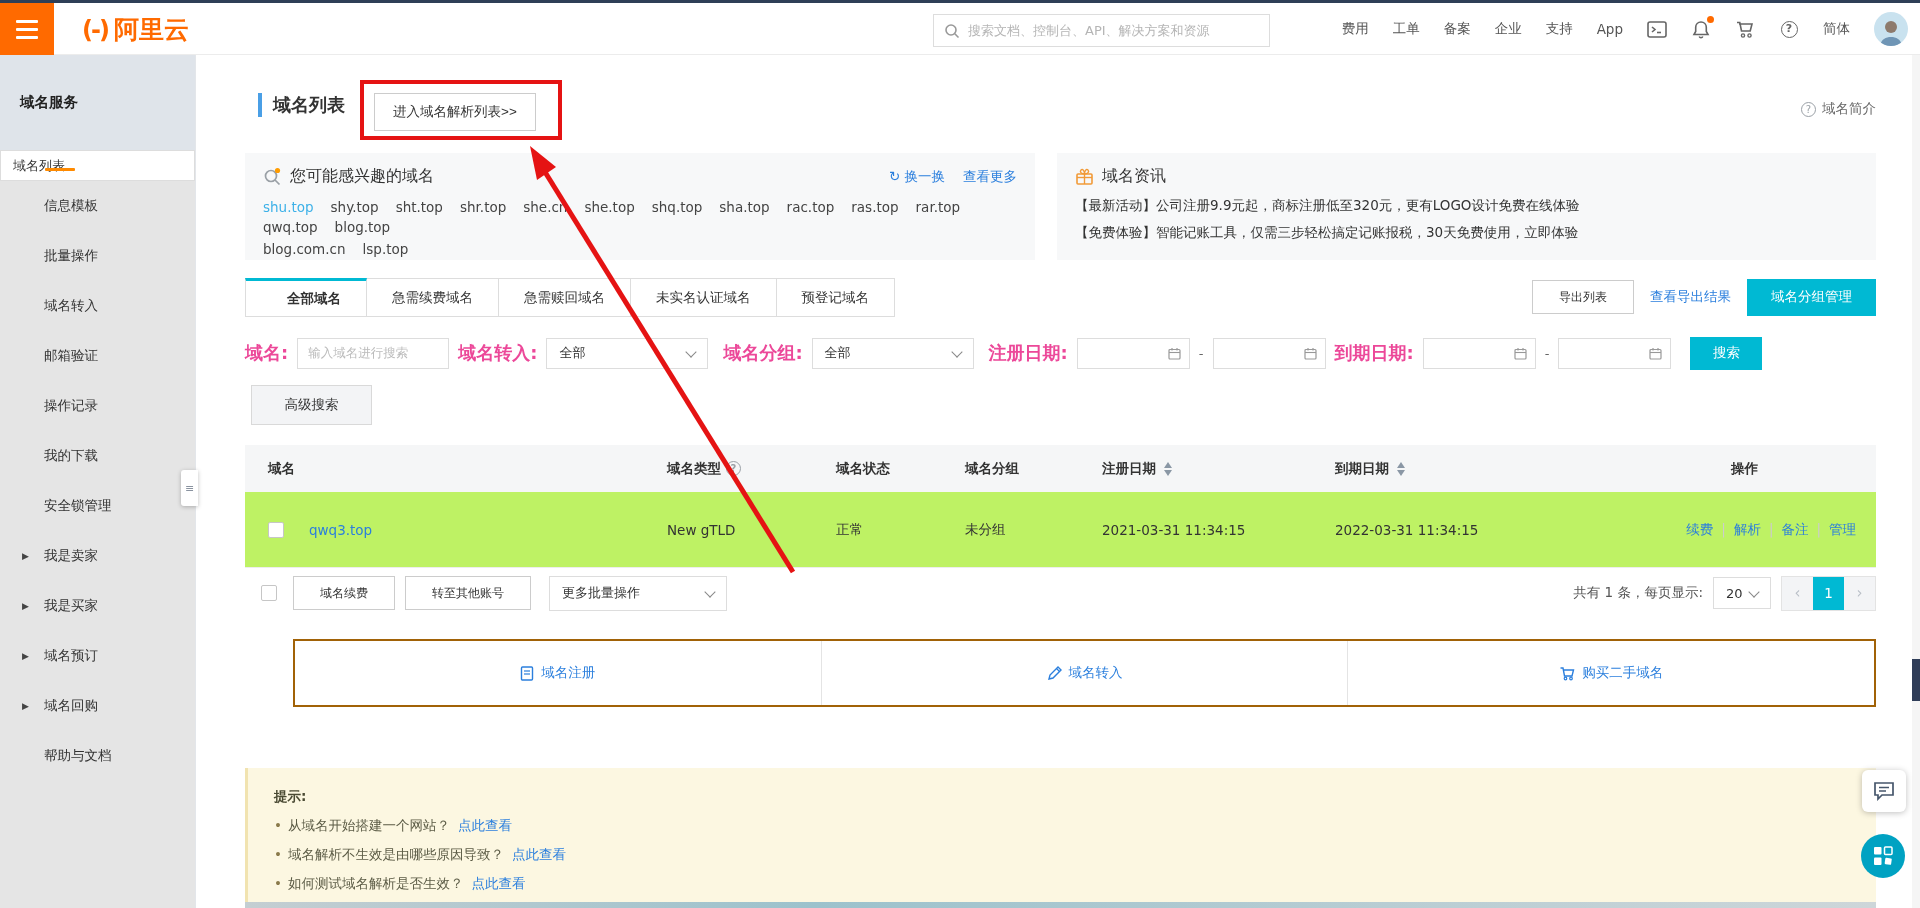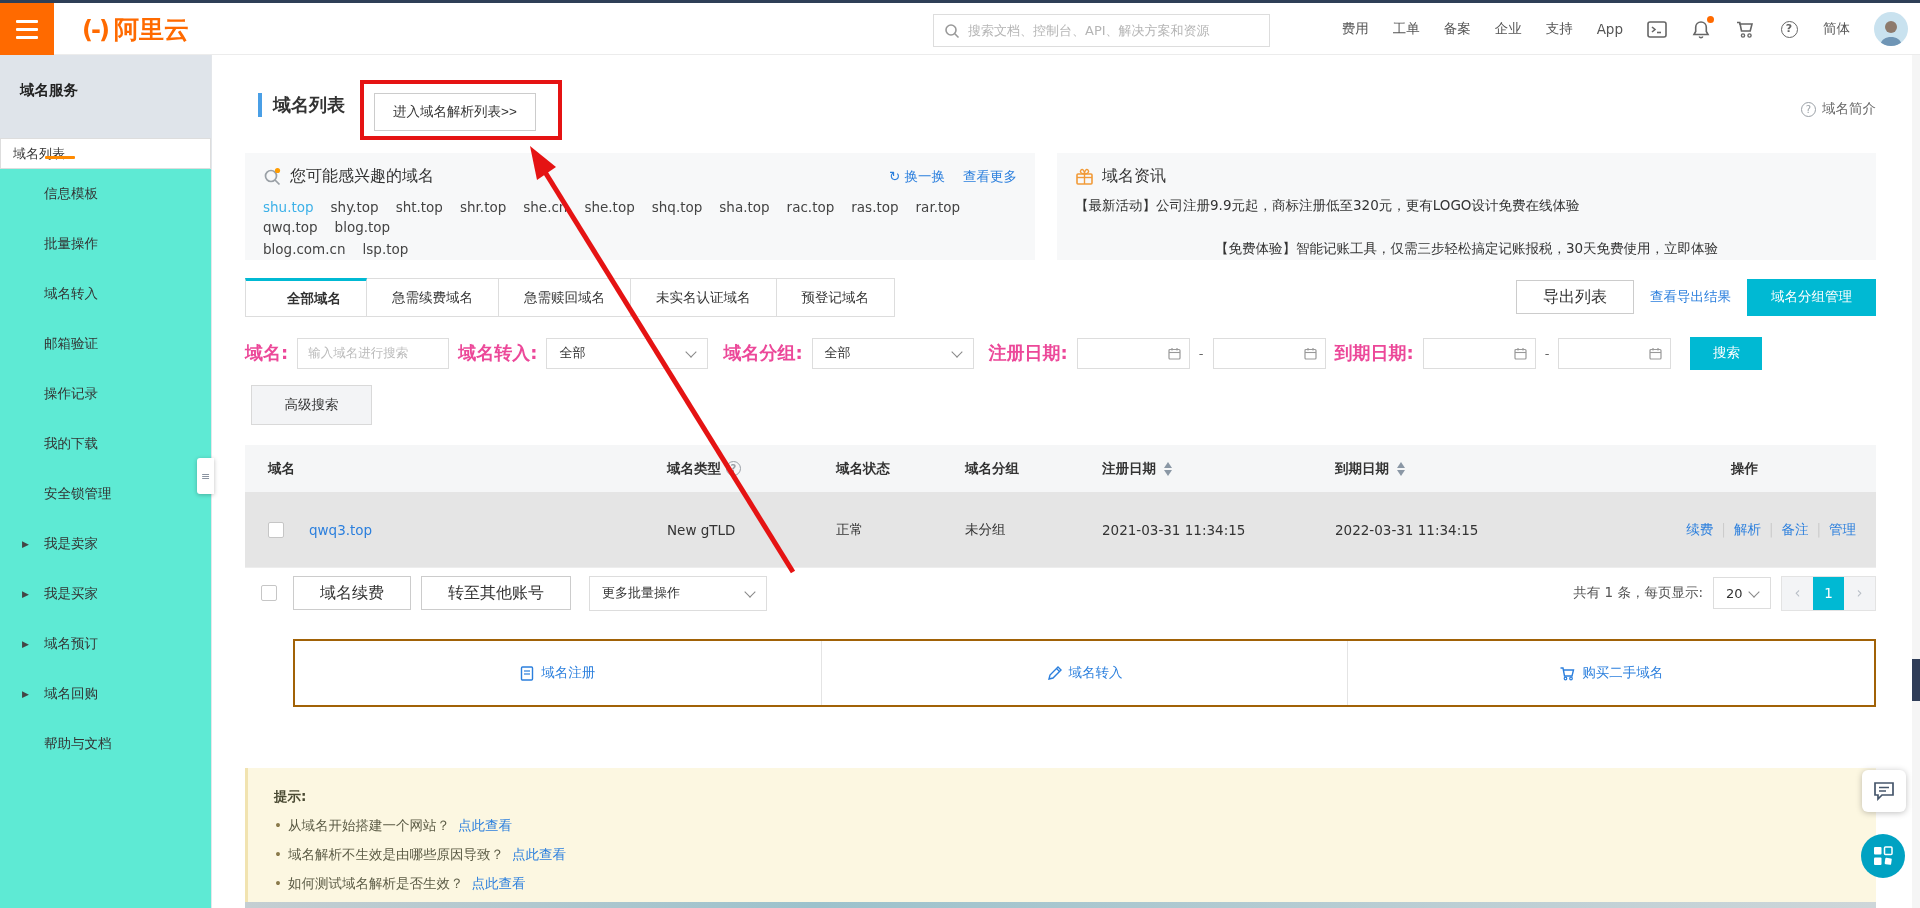--- a/index.html
+++ b/index.html
@@ -14,21 +14,21 @@
   .logo .txt { font-size:25px; }
   .searchbox { position:absolute; left:933px; top:11px; width:337px; height:33px; border:1px solid #ddd; background:#fff; display:flex; align-items:center; padding:0 10px; gap:8px; color:#aaa; }
   .searchbox .ph { font-size:13px; color:#b5b5b5; white-space:nowrap; overflow:hidden; }
   .topnav { position:absolute; right:12px; top:0; height:52px; display:flex; align-items:center; gap:24px; color:#555; font-size:13.5px; }
   .topnav .tn { cursor:pointer; }
   .topnav .icn { position:relative; width:20px; height:20px; display:flex; align-items:center; justify-content:center; cursor:pointer; }
   .dot { position:absolute; top:-3px; right:-3px; width:7px; height:7px; border-radius:50%; background:#ff6a00; }
   .qcircle { width:17px; height:17px; border:1.6px solid #666; border-radius:50%; font-size:11px; line-height:14px; text-align:center; color:#666; font-weight:bold; }
   .avatar { width:34px; height:34px; border-radius:50%; background:#c9e2ef; overflow:hidden; display:flex; align-items:flex-end; justify-content:center; cursor:pointer; }
 
-  .sidebar { position:absolute; left:0; top:43px; bottom:0; width:212px; background:#5eead4; border-right:1px solid #e3e6ea; z-index:4; }
+  .sidebar { position:absolute; left:0; top:55px; bottom:0; width:196px; background:#e5e5e5; border-right:1px solid #e3e6ea; z-index:4; }
   .side-header { height:95px; background:#dfe4ea; display:flex; align-items:center; padding-left:20px; font-weight:bold; font-size:14.5px; color:#222; }
   .side-item { height:50px; display:flex; align-items:center; padding-left:44px; font-size:13.5px; color:#333; cursor:pointer; position:relative; }
   .side-item.sel { background:#fff; }
   .side-item.sel .ul { position:absolute; left:44px; bottom:9px; width:30px; height:3px; background:#ff8a00; border-radius:1px; }
   .side-item .caret { position:absolute; left:22px; font-size:9px; color:#444; }
   .side-collapse { position:absolute; right:-3px; top:415px; width:17px; height:36px; background:#fff; border-radius:3px 0 0 3px; box-shadow:0 1px 4px rgba(0,0,0,.25); display:flex; align-items:center; justify-content:center; color:#8a93a0; font-size:11px; cursor:pointer; }
 
   .main { position:absolute; left:224px; top:55px; right:0; bottom:0; background:#fff; }
   .title-row { position:absolute; left:21px; top:30px; right:44px; height:40px; display:flex; align-items:center; }
   .page-title { margin-left:13px; border-left:4px solid #4a9fe6; padding-left:11px; font-size:18px; font-weight:bold; color:#333; }
@@ -47,37 +47,37 @@
   .domains { display:flex; flex-wrap:wrap; gap:4px 17px; margin-top:12px; font-size:13.5px; color:#444; }
   .domains span { cursor:pointer; }
   .domains .hot { color:#3db1e8; }
   .news-line { font-size:13.5px; color:#333; line-height:25px; margin-top:6px; white-space:nowrap; overflow:hidden; }
 
   .tabs-row { position:absolute; left:21px; top:222px; height:40px; display:flex; align-items:flex-end; }
   .tab { height:39px; border:1px solid #ddd; border-left:none; background:#fff; display:flex; align-items:center; padding:0 25px; font-size:13.5px; color:#333; cursor:pointer; }
   .tab:first-child { border-left:1px solid #ddd; }
   .tab.active { border-top:3px solid #00b9d3; font-weight:bold;padding-left:41px; }
   .tab-actions { position:absolute; right:44px; top:222px; height:40px; display:flex; align-items:center; gap:16px; }
-  .btn { border:1px solid #ccc; background:#fff; height:34px; padding:0 26px; font-size:16px; color:#333; display:flex; align-items:center; cursor:pointer; }
+  .btn { border:1px solid #ccc; background:#fff; height:34px; padding:0 26px; font-size:12px; color:#333; display:flex; align-items:center; cursor:pointer; }
   .btn-teal { background:#00b9d3; border:none; color:#fff; height:37px; padding:0 24px; display:flex; align-items:center; font-size:13.5px; cursor:pointer; }
 
   .filter-row { position:absolute; left:21px; top:282px; right:44px; height:32px; display:flex; align-items:center; gap:9px; }
   .flabel { font-weight:bold; color:#ec4899; font-size:18px; white-space:nowrap; }
   .finput { width:152px; height:31px; border:1px solid #ddd; background:#fff; display:flex; align-items:center; padding:0 10px; color:#bbb; font-size:12.5px; }
   .sel { border:1px solid #ddd; background:#fff; height:31px; display:flex; align-items:center; justify-content:space-between; padding:0 12px; font-size:13px; color:#333; cursor:pointer; }
   .sel-type { width:162px; margin-right:6px; }
   .chev { width:8px; height:8px; border-right:1.5px solid #888; border-bottom:1.5px solid #888; transform:rotate(45deg); margin-top:-3px; flex:0 0 auto; }
   .date { width:113px; height:31px; border:1px solid #ddd; background:#fff; display:flex; align-items:center; justify-content:flex-end; padding-right:8px; cursor:pointer; }
   .dash { color:#666; }
   .search-btn { width:72px; height:33px; background:#00b9d3; color:#fff; border:none; font-size:13.5px; display:flex; align-items:center; justify-content:center; margin-left:10px; cursor:pointer; }
   .adv-btn { position:absolute; left:27px; top:330px; width:121px; height:40px; background:#f3f4f6; border:1px solid #d9d9d9; display:flex; align-items:center; justify-content:center; font-size:13.5px; color:#333; cursor:pointer; }
 
   .table { position:absolute; left:21px; top:390px; right:44px; }
   .thead { height:47px; background:#f5f6f7; display:flex; align-items:center; font-size:13.5px; font-weight:bold; color:#333; }
-  .trow { height:76px; background:#e5e5e5; display:flex; align-items:center; font-size:13.5px; color:#333; border-bottom:1px solid #ededed; }
+  .trow { height:76px; background:#bef264; display:flex; align-items:center; font-size:13.5px; color:#333; border-bottom:1px solid #ededed; }
   .c1 { flex:0 0 422px; padding-left:23px; display:flex; align-items:center; gap:25px; }
   .c2 { flex:0 0 169px; display:flex; align-items:center; gap:5px; }
   .c3 { flex:0 0 129px; }
   .c4 { flex:0 0 137px; }
   .c5 { flex:0 0 233px; display:flex; align-items:center; gap:5px; }
   .c6 { flex:0 0 330px; display:flex; align-items:center; gap:5px; }
   .c7 { flex:1; text-align:right; padding-right:20px; }
   .c7h { flex:1; text-align:right; padding-right:118px; }
   .chk { width:16px; height:16px; border:1px solid #c6c6c6; border-radius:2px; background:#fff; cursor:pointer; flex:0 0 auto; }
   .sort { display:inline-flex; flex-direction:column; gap:2px; margin-left:3px; cursor:pointer; }
@@ -277,21 +277,21 @@
         <div class="box-head">
           <svg width="19" height="19" viewBox="0 0 19 19">
               <rect x="2" y="7" width="15" height="10" rx="1" fill="none" stroke="#f19a38" stroke-width="1.6"></rect>
               <line x1="2" y1="10.5" x2="17" y2="10.5" stroke="#f19a38" stroke-width="1.4"></line>
               <line x1="9.5" y1="7" x2="9.5" y2="17" stroke="#f19a38" stroke-width="1.4"></line>
               <path d="M9.5 7C6 7 4.5 4.5 6 3s3.5.5 3.5 4zM9.5 7c3.5 0 5-2.5 3.5-4S9.5 3.5 9.5 7z" fill="none" stroke="#f19a38" stroke-width="1.4"></path>
             </svg>
           <span class="box-title">域名资讯</span>
         </div>
         <div class="news-line">【最新活动】公司注册9.9元起，商标注册低至320元，更有LOGO设计免费在线体验</div>
-        <div class="news-line" style="margin-top:18px;text-align:center;">【免费体验】智能记账工具，仅需三步轻松搞定记账报税，30天免费使用，立即体验</div>
+        <div class="news-line" style="margin-top:2px;">【免费体验】智能记账工具，仅需三步轻松搞定记账报税，30天免费使用，立即体验</div>
       </div>
     </div>
 
     <div class="tabs-row">
       <div class="tab active">全部域名</div>
       <div class="tab">急需续费域名</div>
       <div class="tab">急需赎回域名</div>
       <div class="tab">未实名认证域名</div>
       <div class="tab">预登记域名</div>
     </div>

